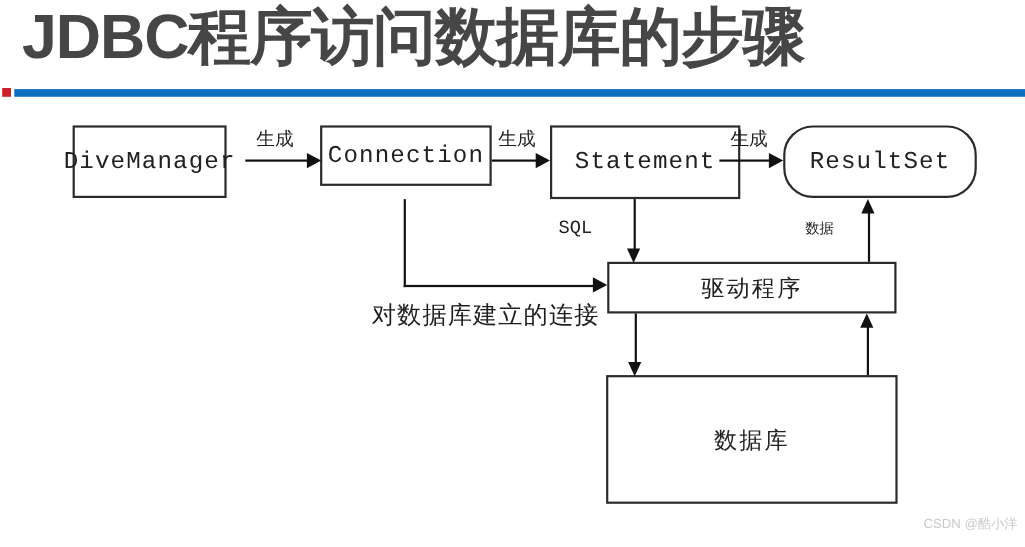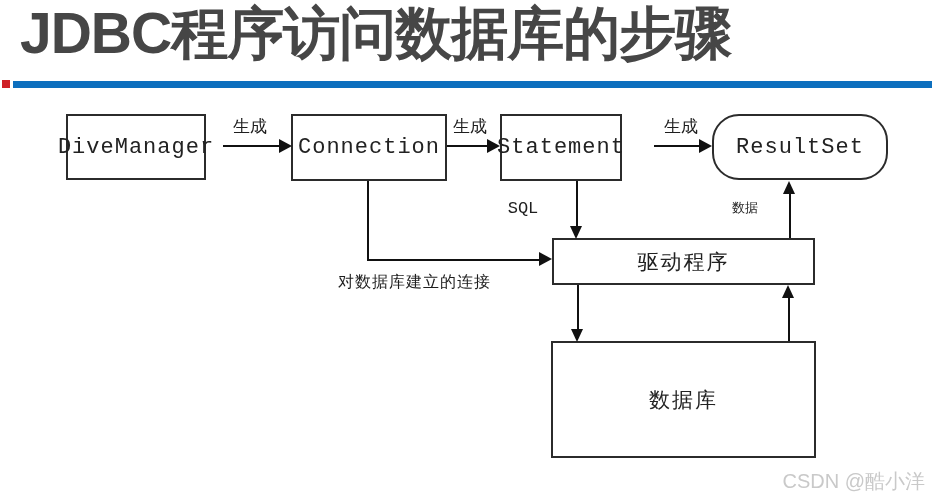--- a/index.html
+++ b/index.html
@@ -38,22 +38,22 @@
   }
   .node.en{
     font-family:"Liberation Mono","DejaVu Sans Mono",monospace;
     font-size:22px;letter-spacing:1px;
   }
   .node.cn{
     font-family:"Liberation Serif","DejaVu Serif",serif;
     font-size:21px;letter-spacing:2px;
   }
   #box-divemanager{left:66px;top:114px;width:140px;height:66px;}
-  #box-connection {left:291px;top:114px;width:156px;height:67px;}
-  #box-statement  {left:500px;top:114px;width:122px;height:67px;}
+  #box-connection {left:291px;top:114px;width:156px;height:55px;}
+  #box-statement  {left:500px;top:114px;width:173px;height:67px;}
   #box-resultset  {left:712px;top:114px;width:176px;height:66px;border-radius:27px;}
   #box-driver     {left:552px;top:238px;width:263px;height:47px;}
   #box-database   {left:551px;top:341px;width:265px;height:117px;justify-content:center;}
 
   .hline{position:absolute;height:2px;background:#111111;}
   .vline{position:absolute;width:2px;background:#111111;}
   .ah{position:absolute;width:0;height:0;}
   .ah-right{border-top:7px solid transparent;border-bottom:7px solid transparent;border-left:13px solid #111111;}
   .ah-down {border-left:6px solid transparent;border-right:6px solid transparent;border-top:13px solid #111111;}
   .ah-up   {border-left:6px solid transparent;border-right:6px solid transparent;border-bottom:13px solid #111111;}
@@ -91,25 +91,25 @@
     color:#1e1e1e;
     text-align:center;
     white-space:nowrap;
   }
   #label-gen1{left:226px;top:115px;width:48px;font-size:17px;}
   #label-gen2{left:446px;top:115px;width:48px;font-size:17px;}
   #label-gen3{left:657px;top:115px;width:48px;font-size:17px;}
   #label-sql {left:500px;top:199px;width:46px;font-size:17px;
               font-family:"Liberation Mono","DejaVu Sans Mono",monospace;}
   #label-data{left:721px;top:199px;width:48px;font-size:13px;}
-  #label-connnote{left:338px;top:272px;font-size:16px;letter-spacing:1px;}
+  #label-connnote{left:338px;top:272px;font-size:22px;letter-spacing:1px;}
 
   .watermark{
     position:absolute;right:7px;top:468px;
-    font-size:20px;color:#c9c9c9;
+    font-size:12px;color:#c9c9c9;
     font-family:"Liberation Sans","DejaVu Sans",sans-serif;
     white-space:nowrap;
   }
 </style>
 </head>
 <body>
 
 <div class="page">
 
   <h1 class="title">JDBC程序访问数据库的步骤</h1>

